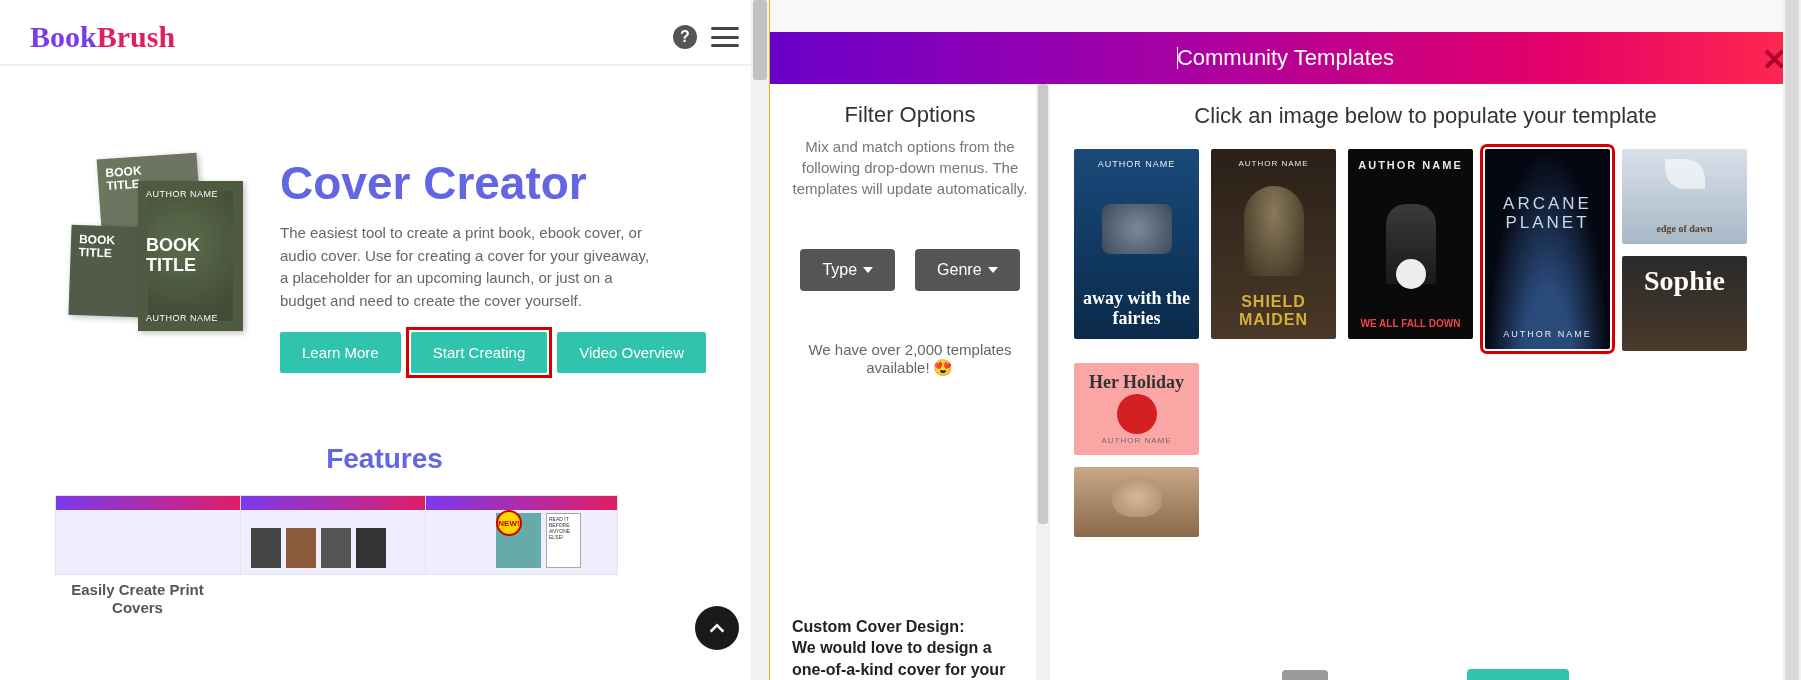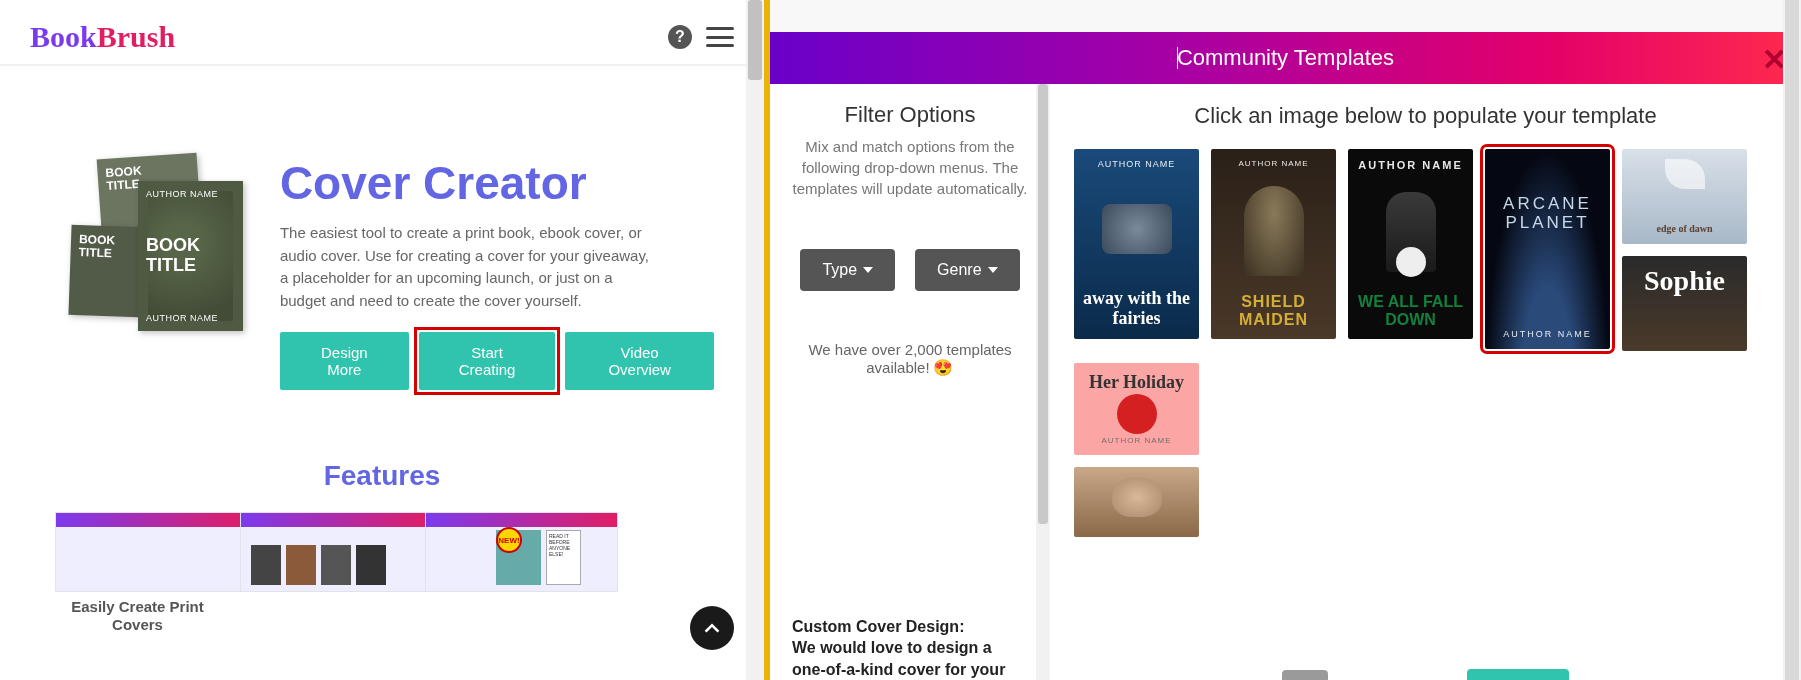--- a/index.html
+++ b/index.html
@@ -1,19 +1,19 @@
 <!DOCTYPE html>
 <html><head>
 <meta charset="utf-8">
 <style>
   * { box-sizing: border-box; margin: 0; padding: 0; }
   body { font-family: -apple-system, BlinkMacSystemFont, "Segoe UI", Arial, sans-serif; background: #fff; }
   .split { display: flex; width: 1801px; height: 680px; }
   .left, .right { position: relative; overflow: hidden; }
-  .left { width: 770px; border-right: 6px solid #eab308; background: #fff; }
+  .left { width: 770px; border-right: 1px solid #eab308; background: #fff; }
   .right { flex: 1; background: #f8f8f8; }
 
   
   .left-scroll { position:absolute; top:0; right:0; width:18px; height:100%; background:#f1f1f1; }
   .left-thumb { position:absolute; top:0; left:2px; width:14px; height:80px; background:#c1c1c1; border-radius:3px; }
   .l-header { display:flex; justify-content:space-between; align-items:center; padding:20px 30px 10px 30px; border-bottom:2px solid #f0f0f0; }
   .logo { font-family: "Brush Script MT", cursive; font-size:30px; font-weight:bold; }
   .logo .a { color:#7c3aed; }
   .logo .b { color:#e11d64; }
   .header-icons { display:flex; gap:14px; align-items:center; }
@@ -129,21 +129,21 @@
           <span class="a">AUTHOR NAME</span>
           <span class="t">BOOK
 TITLE</span>
           <span class="a">AUTHOR NAME</span>
         </div>
       </div>
       <div class="main-text">
         <h1>Cover Creator</h1>
         <p>The easiest tool to create a print book, ebook cover, or audio cover. Use for creating a cover for your giveaway, a placeholder for an upcoming launch, or just on a budget and need to create the cover yourself.</p>
         <div class="btns">
-          <button class="btn">Design More</button>
+          <button class="btn">Learn More</button>
           <button class="btn btn-highlight">Start Creating</button>
           <button class="btn">Video Overview</button>
         </div>
       </div>
     </div>
 
     <h2 class="features-title">Features</h2>
     <div class="features-row">
       <div class="feat">
         <div class="feat-img">
@@ -227,21 +227,21 @@
               <span class="top" style="font-size:8px">AUTHOR NAME</span>
               <div style="width:60px;height:90px;background:radial-gradient(ellipse at 50% 30%,#8a7a5a,#3a3020);border-radius:30px 30px 0 0"></div>
               <span class="title" style="color:#d4af37;font-size:16px;letter-spacing:1px">SHIELD MAIDEN</span>
             </div>
 
             <div class="tmpl" style="background:#0a0a0a">
               <span class="top" style="font-size:11px;font-weight:bold;letter-spacing:2px">AUTHOR NAME</span>
               <div style="width:50px;height:80px;background:linear-gradient(#3a3a3a,#1a1a1a);border-radius:20px 20px 4px 4px;position:relative">
                 <div style="position:absolute;bottom:-5px;left:10px;width:30px;height:30px;border-radius:50%;background:#eee"></div>
               </div>
-              <span class="title" style="color:#15803d;font-size:16px;font-weight:900">WE ALL FALL DOWN</span>
+              <span class="title" style="color:#ef4444;font-size:10px;font-weight:900">WE ALL FALL DOWN</span>
             </div>
 
             <div class="tmpl highlight" style="background:radial-gradient(ellipse at 50% 120%,#2a4a7a 30%,#050812 70%);height:200px">
               <span></span>
               <span class="title" style="font-size:17px;letter-spacing:3px;color:#c8d8e8;font-weight:300;margin-top:-60px">ARCANE PLANET</span>
               <span class="top" style="font-size:9px;letter-spacing:2px">AUTHOR NAME</span>
             </div>
 
             <div style="display:flex;flex-direction:column;gap:12px">
               <div class="tmpl short" style="background:linear-gradient(#d8e0e8,#a8b8c8);height:95px">

